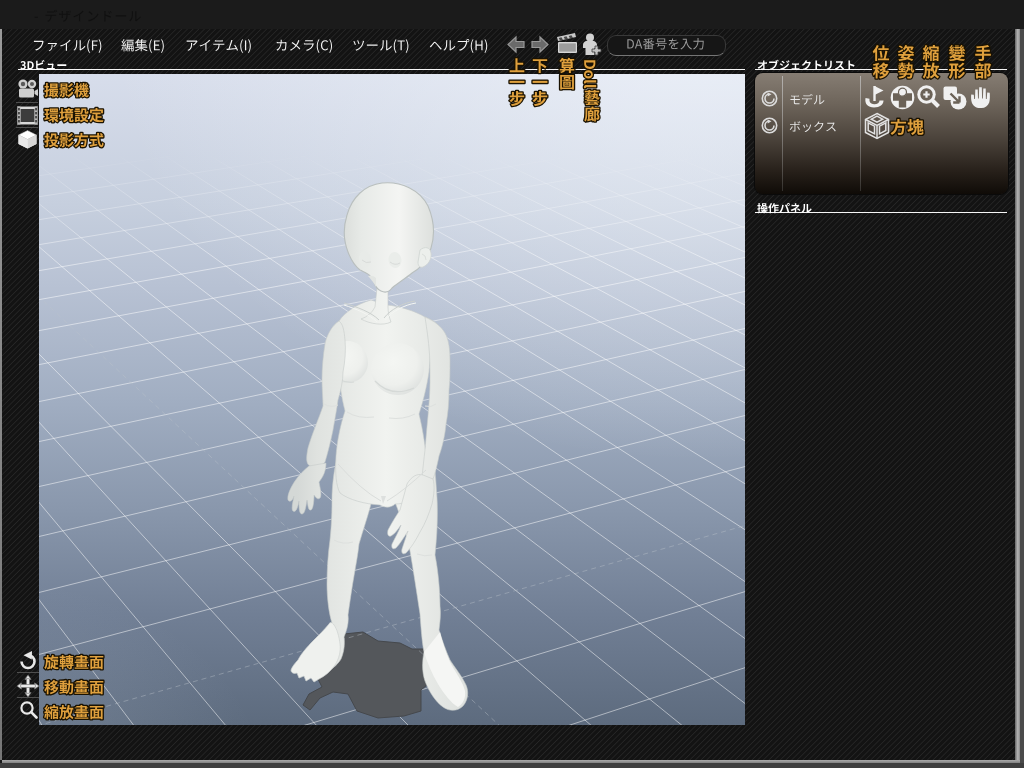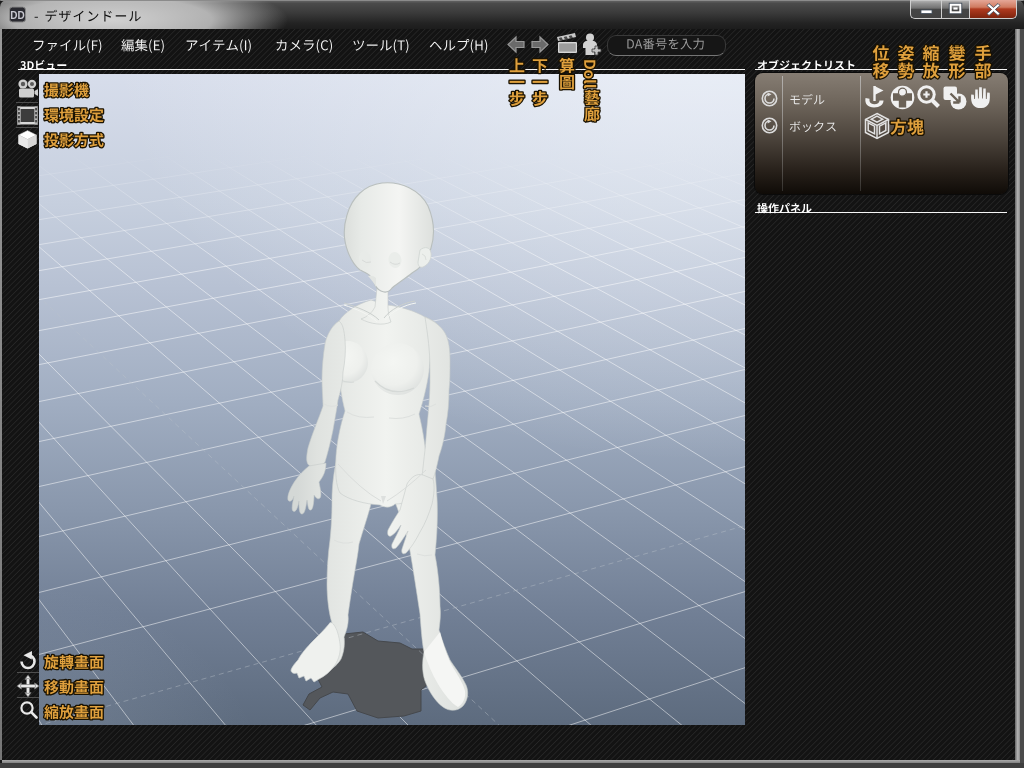--- a/index.html
+++ b/index.html
@@ -40,47 +40,20 @@
 background:#161616;border:1px solid #393939;border-bottom-color:#757575;
 color:#9a9a9a;font-size:12.5px;text-align:center;line-height:19px;}
 </style></head><body>
 <div id="win">
 <div id="client"></div>
 <div id="border-l"></div>
     <div id="border-r"></div>
     <div id="border-rr"></div>
     <div id="border-b"></div>
     <div id="border-bb"></div>
-<div id="titlebar">
-      <div class="cap"></div>
-<svg id="logo" viewBox="0 0 17 17">
-        <rect x="0.5" y="1" width="16" height="15" rx="3" fill="#2a2a30" stroke="#888" stroke-width="1"></rect>
-        <text x="8.5" y="12.5" font-size="10" font-weight="bold" fill="#c8c8d0" text-anchor="middle" font-family="Liberation Sans">DD</text>
-      </svg>
-
-<div id="winbtns">
-<div class="wbtn" id="btn-min">
-          <svg width="29" height="17">
-            <rect x="9" y="10" width="11" height="3.4" fill="#fff" stroke="#44505f" stroke-width="0.8"></rect>
-          </svg>
-        </div>
-<div class="wbtn" id="btn-max">
-          <svg width="27" height="17">
-            <rect x="8.5" y="4.5" width="10" height="8" fill="none" stroke="#fff" stroke-width="2.4"></rect>
-            <rect x="7.2" y="3.2" width="12.6" height="10.6" fill="none" stroke="#3c4856" stroke-width="0.8"></rect>
-            <rect x="11.4" y="7.4" width="4.2" height="2.2" fill="#fff"></rect>
-          </svg>
-        </div>
-<div class="wbtn" id="btn-close">
-          <svg width="45" height="17" viewBox="0 0 45 17">
-            <path d="M18 3.5 L22.5 7.5 L27 3.5 L29 5.5 L24.4 9.5 L29 13.5 L27 15.5 L22.5 11.5 L18 15.5 L16 13.5 L20.6 9.5 L16 5.5 Z" fill="#fff" stroke="#44505f" stroke-width="0.9"></path>
-          </svg>
-        </div>
-</div>
-</div>
 
 <svg class="icon" style="left:505px;top:35px;" width="46" height="19" viewBox="0 0 46 19">
 <path d="M11 2 L3 9.5 L11 17 L11 12.5 L19 12.5 L19 6.5 L11 6.5 Z" fill="#6a6a6a" stroke="#989898" stroke-width="1.2"></path>
 <path d="M35 2 L43 9.5 L35 17 L35 12.5 L27 12.5 L27 6.5 L35 6.5 Z" fill="#6a6a6a" stroke="#989898" stroke-width="1.2"></path>
 </svg>
 <svg class="icon" style="left:556px;top:33px;" width="23" height="22" viewBox="0 0 23 22">
 <rect x="2" y="9" width="19" height="11" rx="1" fill="#d6d6d6"></rect>
 <path d="M2 8 L20 4 L19 0 L1 4 Z" fill="#c9c9c9"></path>
 <path d="M4 7.6 L7 7 L5.5 4.2 L2.7 4.9 Z M9 6.6 L12 6 L10.5 3.2 L7.7 3.9 Z M14 5.6 L17 5 L15.5 2.2 L12.7 2.9 Z" fill="#4a4a4a"></path>
 <rect x="3.2" y="10.4" width="16.6" height="8.2" fill="#9c9c9c"></rect>

